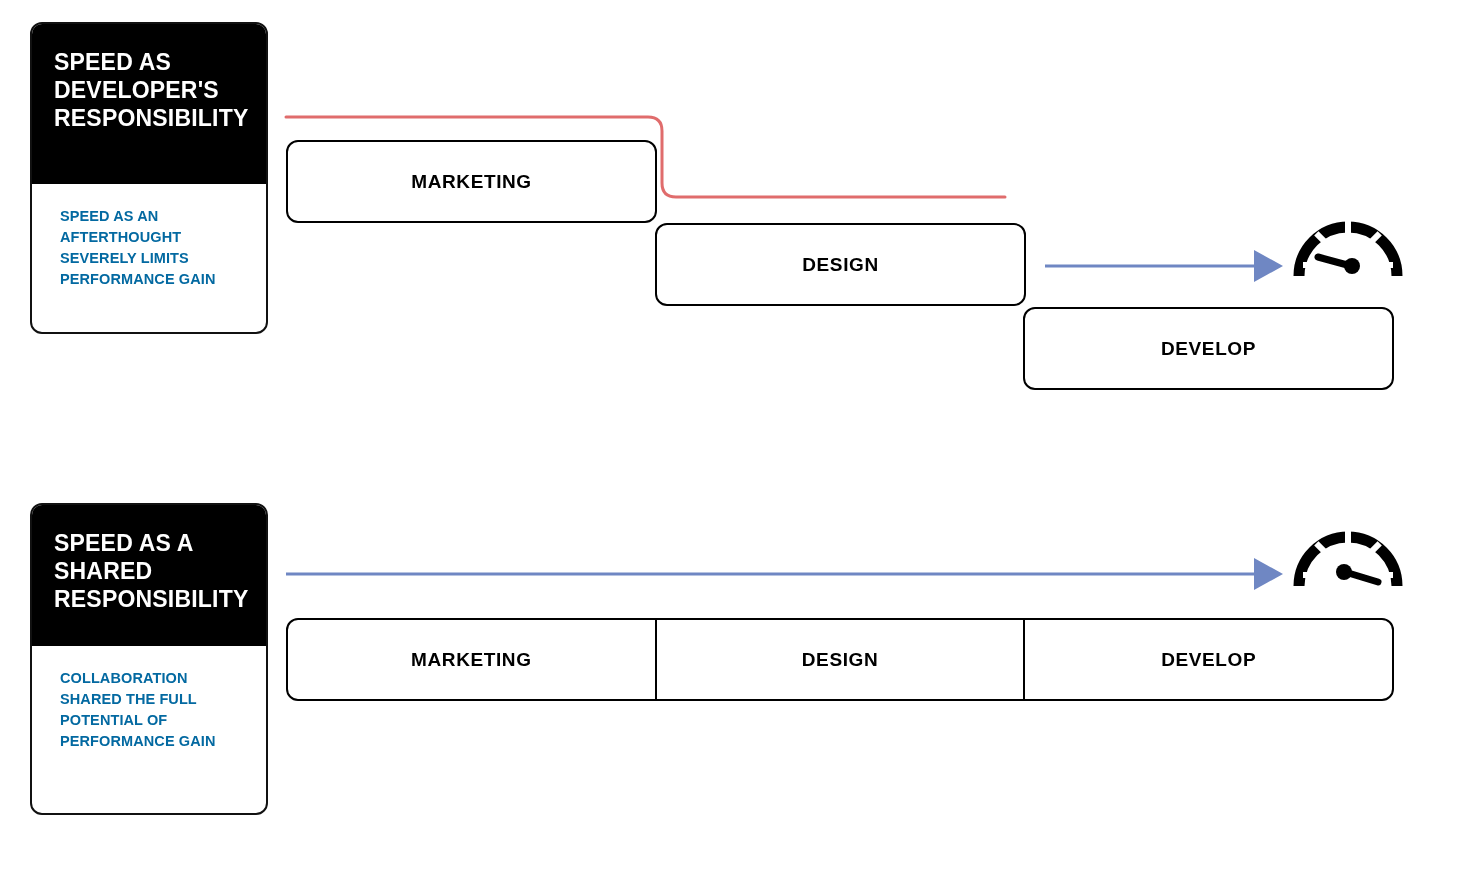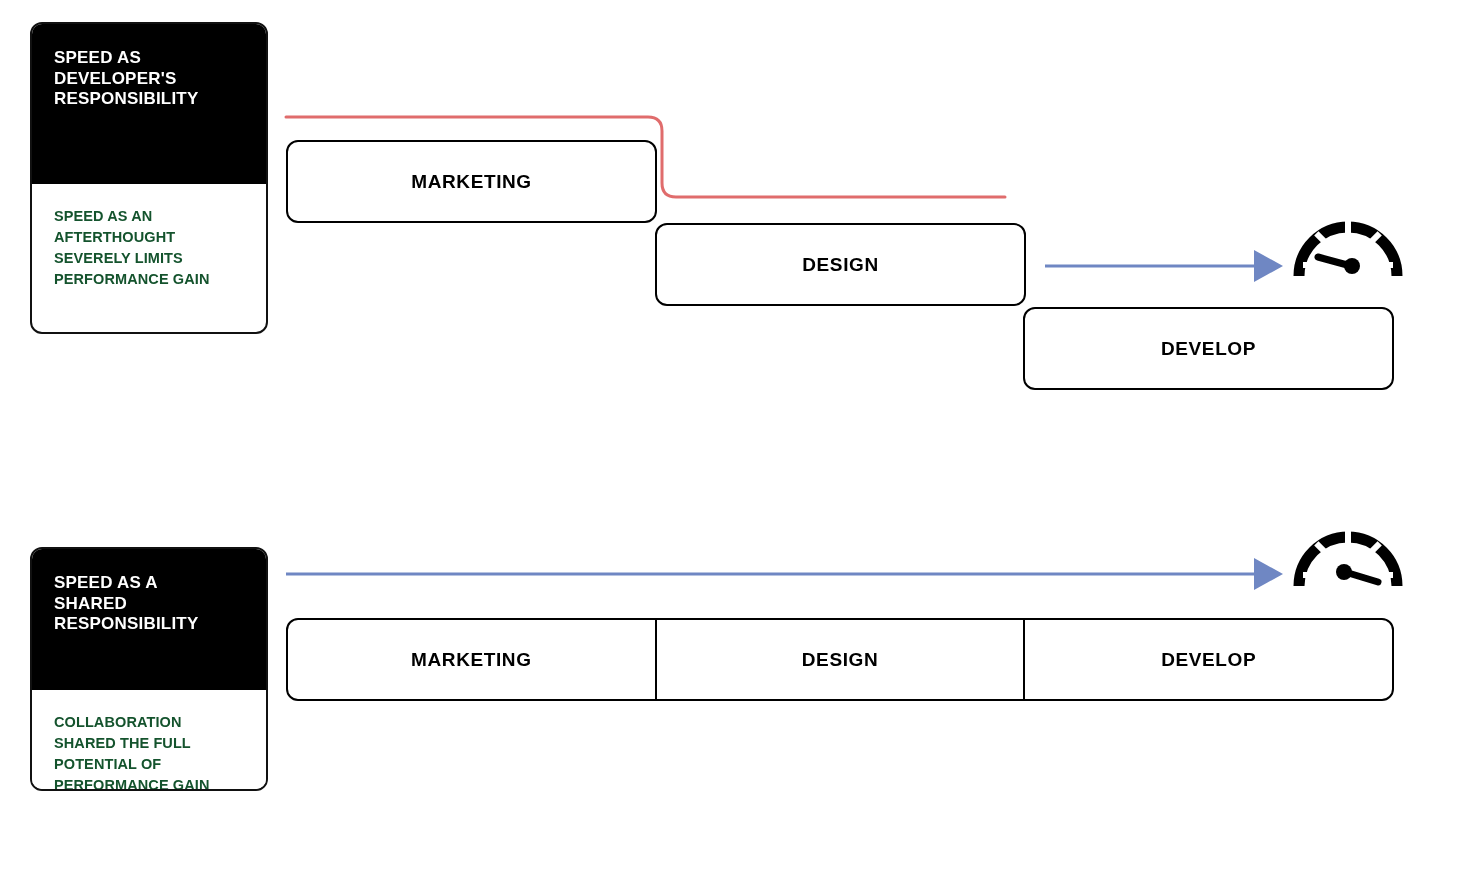--- a/index.html
+++ b/index.html
@@ -33,43 +33,43 @@
     box-sizing: border-box;
     background: #ffffff;
   }
   .card-head {
     background: #000000;
     color: #ffffff;
     padding: 24px 22px 26px 22px;
     box-sizing: border-box;
   }
   .card-head-text {
-    font-size: 17px;
+    font-size: 23px;
     font-weight: bold;
     line-height: 1.22;
     letter-spacing: 0.2px;
     white-space: pre-line;
   }
   .card-body {
     background: #ffffff;
-    color: #14532d;
-    padding: 22px 22px 26px 22px;
+    color: #0369a1;
+    padding: 22px 22px 26px 28px;
     box-sizing: border-box;
   }
   .card-body-text {
     font-size: 14.5px;
     font-weight: bold;
     line-height: 1.45;
     letter-spacing: 0.1px;
     white-space: pre-line;
   }
 
   #card-top  { left: 30px; top: 22px;  height: 312px; }
   #card-top .card-head { height: 160px; }
-  #card-bot  { left: 30px; top: 503px; height: 244px; margin-top: 44px; }
+  #card-bot  { left: 30px; top: 503px; height: 312px; }
   #card-bot .card-head { height: 141px; }
 
   
   .stage-box {
     position: absolute;
     border: 2.5px solid #000000;
     border-radius: 12px;
     background: #ffffff;
     box-sizing: border-box;
     display: flex;

